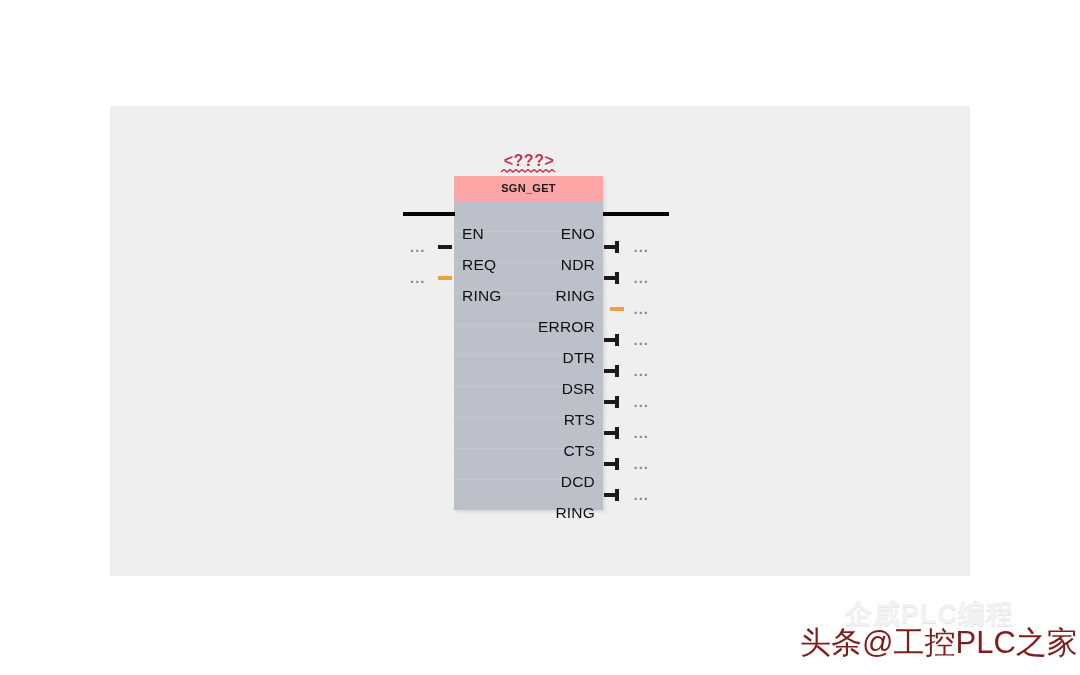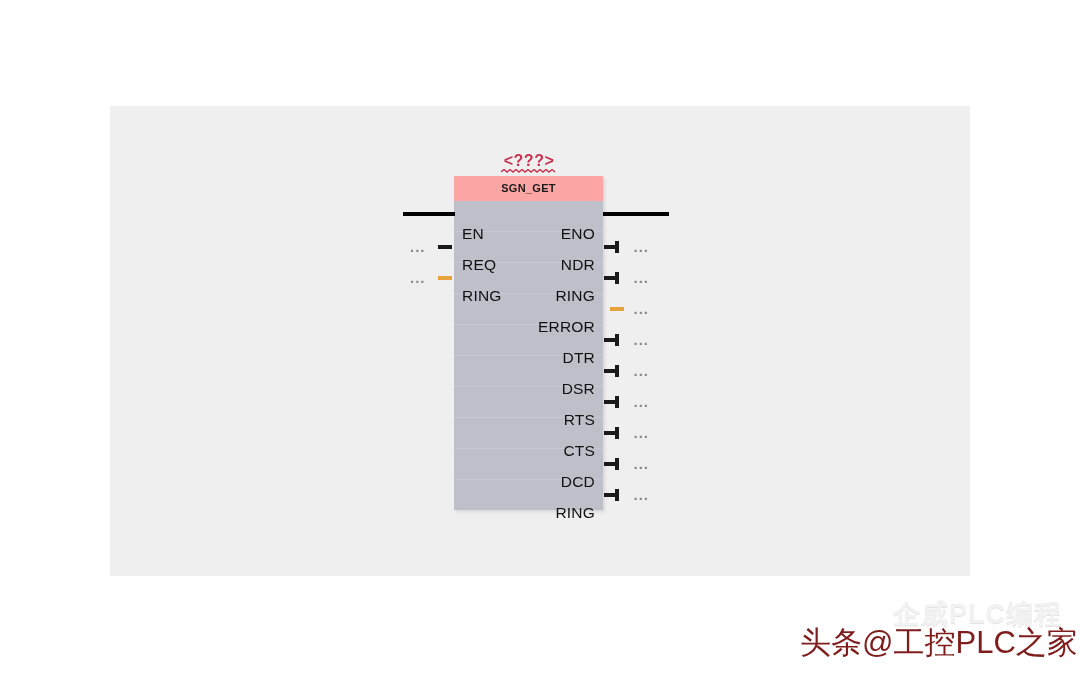--- a/index.html
+++ b/index.html
@@ -188,21 +188,20 @@
   #watermark-faint {
     position: absolute;
     left: 845px;
     top: 596px;
     font-size: 27px;
     font-weight: bold;
     color: #f2f2f2;
     letter-spacing: 1px;
     white-space: nowrap;
     text-shadow: 0 1px 0 #e4e4e4;
-    margin-left: 48px;
   }
   #watermark-main {
     position: absolute;
     left: 800px;
     top: 622px;
     font-size: 31px;
     font-weight: normal;
     color: #7f1d1d;
     letter-spacing: 0px;
     white-space: nowrap;

